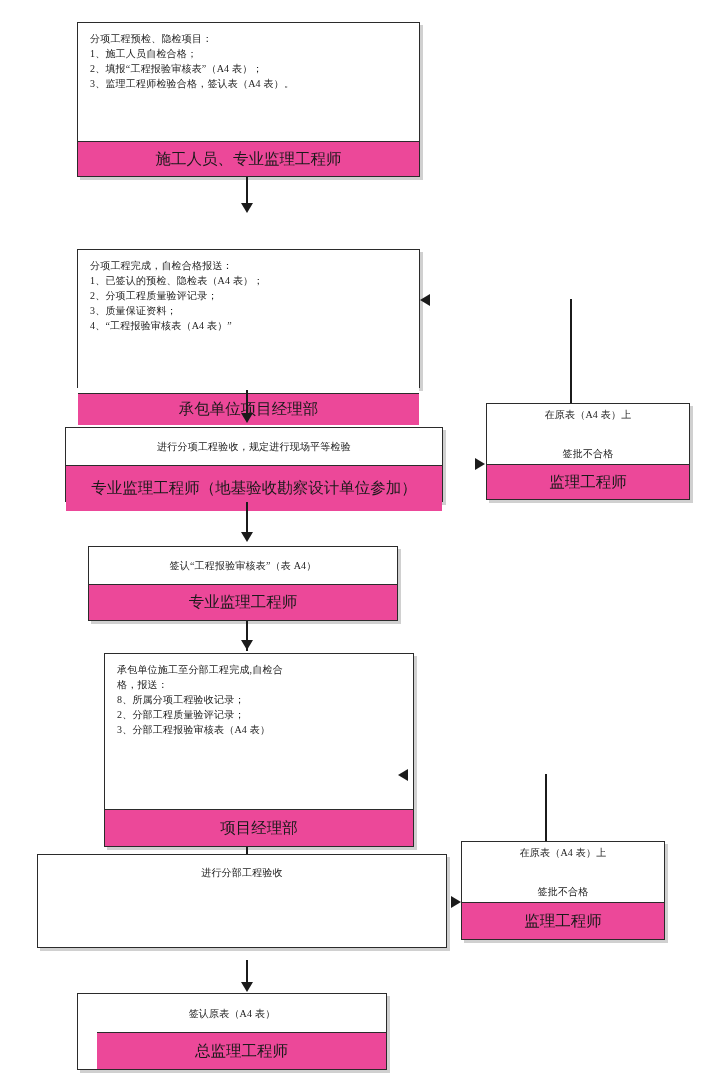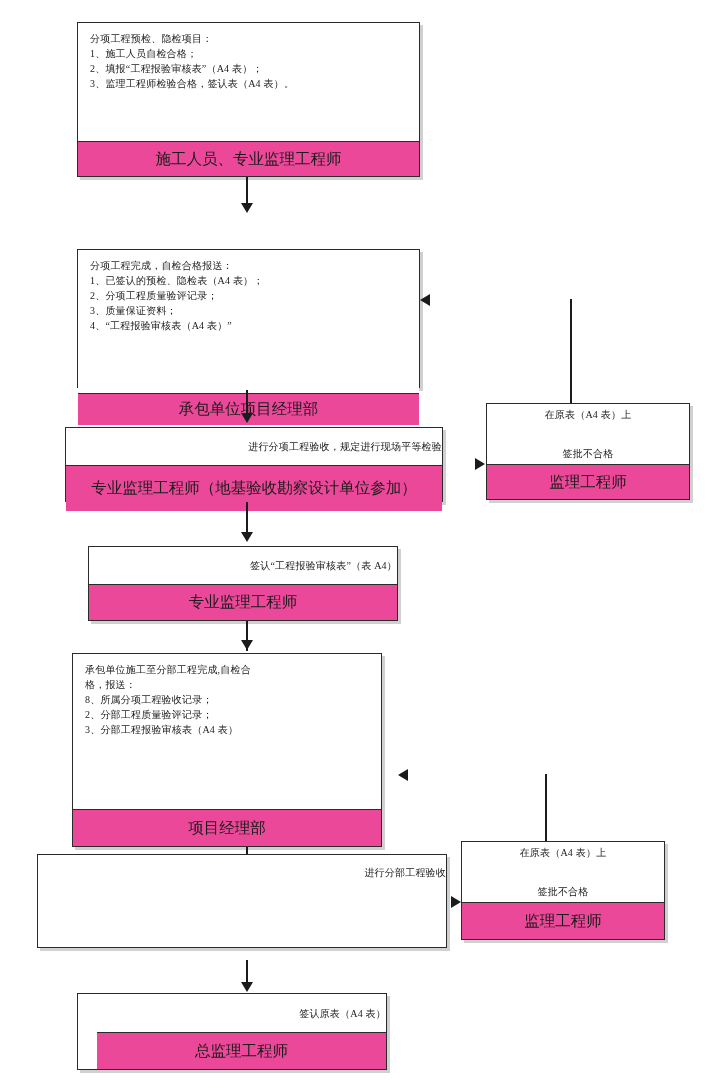--- a/index.html
+++ b/index.html
@@ -39,21 +39,21 @@
   }
   .node .foot .fl{line-height:1.45;}
 
   .line{
     margin:0;
     line-height:1.5;
     white-space:nowrap;
     font-size:10px;
     letter-spacing:.2px;
   }
-  .body.ctr{display:flex;align-items:center;justify-content:flex-end;padding:0;}
+  .body.ctr{display:flex;align-items:center;justify-content:center;padding:0;}
   .body.ctr .line{text-align:center;}
   .body.multictr{display:flex;align-items:center;justify-content:center;flex-direction:column;padding:0;gap:24px;}
   .body.multictr .line{text-align:center;}
 
   .foot{font-size:15.5px;}
 
   
   .seg{position:absolute;background:#1b1b1b;}
   .vseg{width:2px;}
   .hseg{height:2px;}
@@ -146,21 +146,21 @@
       <p class="line">签认“工程报验审核表”（表 A4）</p>
     </div>
     <div class="foot" style="height:36px;">
       <span class="fl">专业监理工程师</span>
     </div>
   </div>
 
   <div class="seg vseg" style="left:246px;top:621px;height:30px;"></div>
   <div class="arrow-d" style="left:240.5px;top:640px;"></div>
 
-  <div class="node" style="left:72px;top:653px;width:310px;height:194px;">
+  <div class="node" style="left:104px;top:653px;width:310px;height:194px;">
     <div class="body" style="height:155px;">
       <p class="line">承包单位施工至分部工程完成,自检合</p>
       <p class="line">格，报送：</p>
       <p class="line">8、所属分项工程验收记录；</p>
       <p class="line">2、分部工程质量验评记录；</p>
       <p class="line">3、分部工程报验审核表（A4 表）</p>
     </div>
     <div class="foot" style="height:37px;">
       <span class="fl">项目经理部</span>
     </div>

